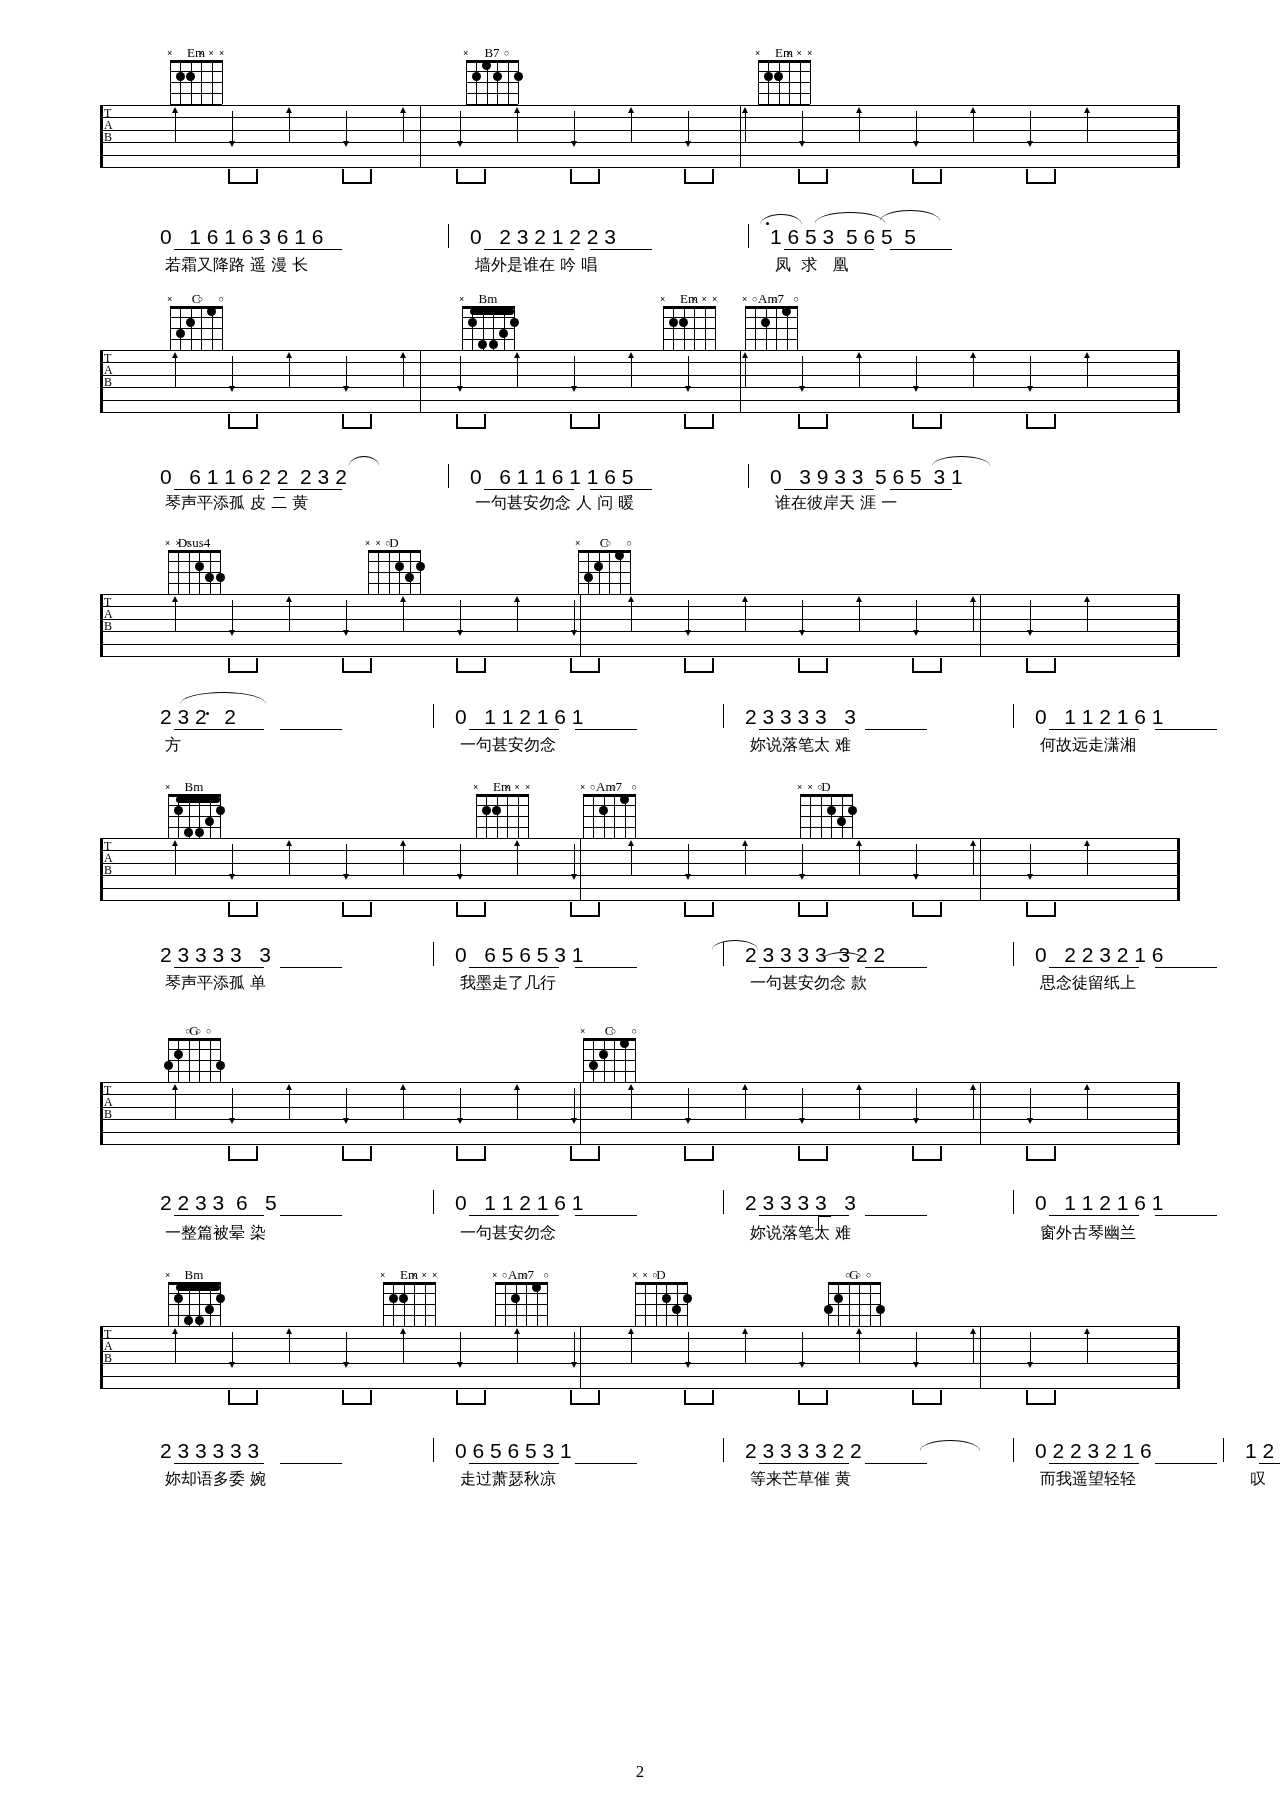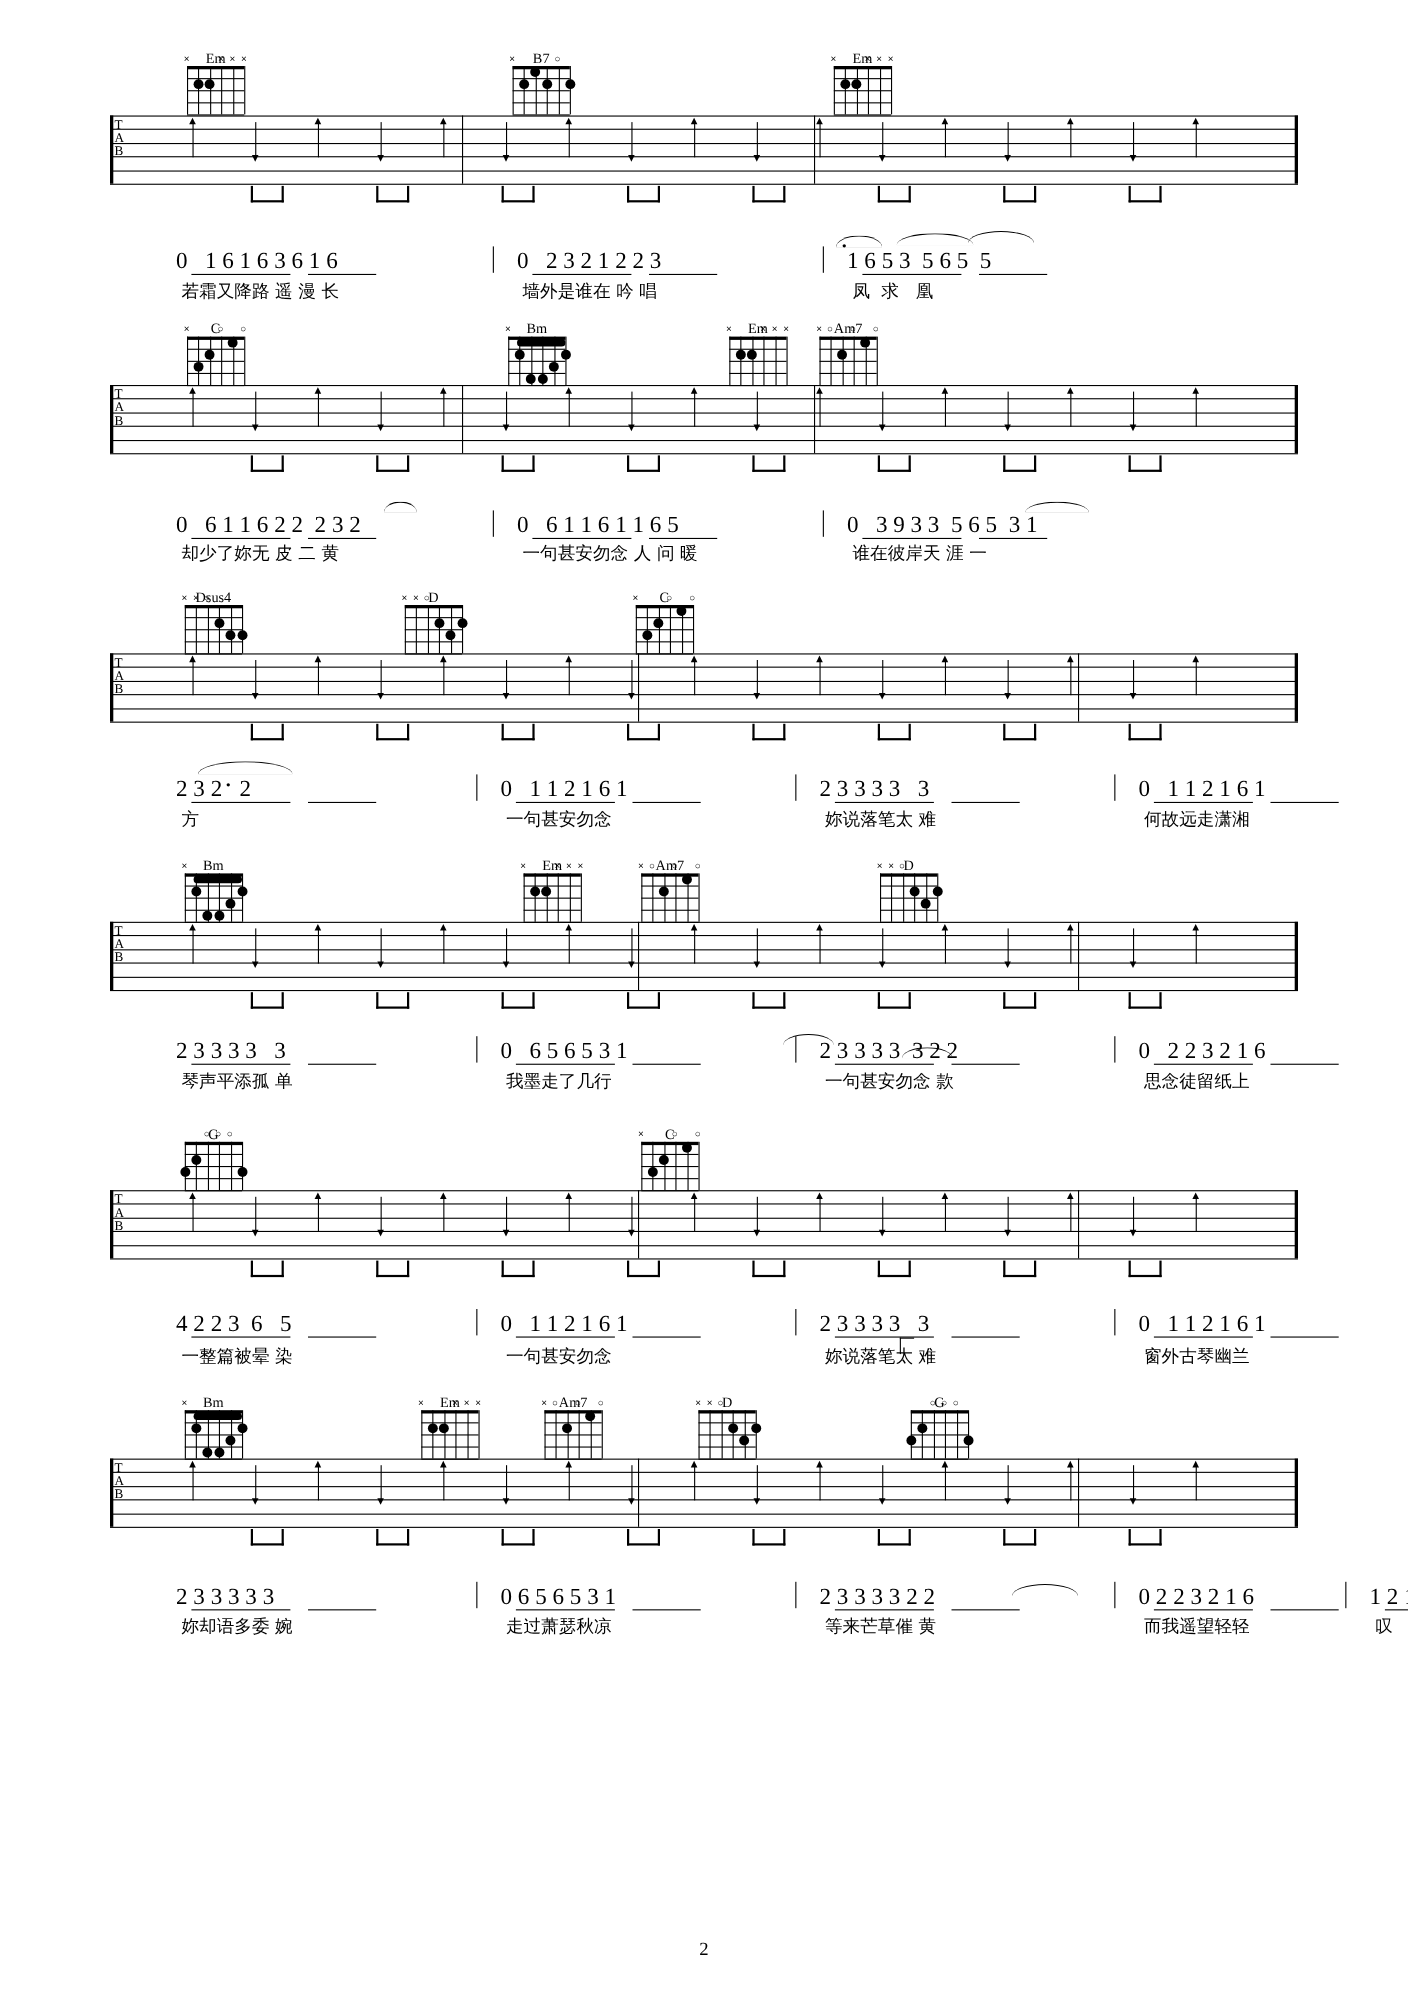--- a/index.html
+++ b/index.html
@@ -28,21 +28,21 @@
   .arrow:after{content:"";position:absolute;left:-3px;width:0;height:0;border-left:3.5px solid transparent;border-right:3.5px solid transparent;}
   .arrow.up:after{top:-4px;border-bottom:6px solid #000;}
   .arrow.down:after{bottom:-4px;border-top:6px solid #000;}
 
   
   .rhy{position:absolute;}
   .rhy .stem{position:absolute;width:1.5px;background:#000;}
   .rhy .beam{position:absolute;height:2.5px;background:#000;}
 
   
-  .numrow{position:absolute;font-family:Liberation Serif, serif;font-size:21px;letter-spacing:0;white-space:pre;line-height:22px;}
+  .numrow{position:absolute;font-family:Liberation Sans, sans-serif;font-size:21px;letter-spacing:0;white-space:pre;line-height:22px;}
   .lyricrow{position:absolute;font-family:"DejaVu Sans",sans-serif;font-size:16px;white-space:pre;line-height:18px;}
   .underline{position:absolute;height:1.3px;background:#000;}
   .slur{position:absolute;border-top:1.4px solid #000;border-radius:50%/100% 100% 0 0;height:9px;}
   .dotabove{position:absolute;width:3px;height:3px;border-radius:50%;background:#000;}
   .pagenum{position:absolute;left:0;width:1280px;text-align:center;font-family:"Liberation Serif",serif;font-size:17px;}
   .bracket{position:absolute;border-left:1.4px solid #000;border-top:1.4px solid #000;}
 </style>
 </head>
 <body>
 
@@ -354,21 +354,21 @@
       <div class="stem" style="left: 0px; top: 0px; height: 15px;"></div>
       <div class="stem" style="left: 28px; top: 0px; height: 15px;"></div>
       <div class="beam" style="left: 0px; width: 29.5px; top: 12.5px;"></div>
     </div>
     <div class="rhy" style="left: 1026px; top: 414px;">
       <div class="stem" style="left: 0px; top: 0px; height: 15px;"></div>
       <div class="stem" style="left: 28px; top: 0px; height: 15px;"></div>
       <div class="beam" style="left: 0px; width: 29.5px; top: 12.5px;"></div>
     </div>
     <div class="numrow" style="left: 160px; top: 466px;">0   6 1 1 6 2 2  2 3 2</div>
-    <div class="lyricrow" style="left: 165px; top: 494px;">却少了妳无 皮 二 黄</div>
+    <div class="lyricrow" style="left: 165px; top: 494px;">琴声平添孤 皮 二 黄</div>
     <div class="underline" style="left: 174px; top: 489px; width: 90px;"></div>
     <div class="underline" style="left: 280px; top: 489px; width: 62px;"></div>
     <div style="position: absolute; left: 448px; top: 464px; width: 1.4px; height: 24px; background: rgb(0, 0, 0);"></div>
     <div class="numrow" style="left: 470px; top: 466px;">0   6 1 1 6 1 1 6 5</div>
     <div class="lyricrow" style="left: 475px; top: 494px;">一句甚安勿念 人 问 暖</div>
     <div class="underline" style="left: 484px; top: 489px; width: 90px;"></div>
     <div class="underline" style="left: 590px; top: 489px; width: 62px;"></div>
     <div style="position: absolute; left: 748px; top: 464px; width: 1.4px; height: 24px; background: rgb(0, 0, 0);"></div>
     <div class="numrow" style="left: 770px; top: 466px;">0   3 9 3 3  5 6 5  3 1</div>
     <div class="lyricrow" style="left: 775px; top: 494px;">谁在彼岸天 涯 一</div>
@@ -820,21 +820,21 @@
     <div class="rhy" style="left: 912px; top: 1146px;">
       <div class="stem" style="left: 0px; top: 0px; height: 15px;"></div>
       <div class="stem" style="left: 28px; top: 0px; height: 15px;"></div>
       <div class="beam" style="left: 0px; width: 29.5px; top: 12.5px;"></div>
     </div>
     <div class="rhy" style="left: 1026px; top: 1146px;">
       <div class="stem" style="left: 0px; top: 0px; height: 15px;"></div>
       <div class="stem" style="left: 28px; top: 0px; height: 15px;"></div>
       <div class="beam" style="left: 0px; width: 29.5px; top: 12.5px;"></div>
     </div>
-    <div class="numrow" style="left: 160px; top: 1192px;">4 2 2 3  6   5</div>
+    <div class="numrow" style="left: 160px; top: 1192px;">2 2 3 3  6   5</div>
     <div class="lyricrow" style="left: 165px; top: 1224px;">一整篇被晕 染</div>
     <div class="underline" style="left: 174px; top: 1215px; width: 90px;"></div>
     <div class="underline" style="left: 280px; top: 1215px; width: 62px;"></div>
     <div style="position: absolute; left: 433px; top: 1190px; width: 1.4px; height: 24px; background: rgb(0, 0, 0);"></div>
     <div class="numrow" style="left: 455px; top: 1192px;">0   1 1 2 1 6 1</div>
     <div class="lyricrow" style="left: 460px; top: 1224px;">一句甚安勿念</div>
     <div class="underline" style="left: 469px; top: 1215px; width: 90px;"></div>
     <div class="underline" style="left: 575px; top: 1215px; width: 62px;"></div>
     <div style="position: absolute; left: 723px; top: 1190px; width: 1.4px; height: 24px; background: rgb(0, 0, 0);"></div>
     <div class="numrow" style="left: 745px; top: 1192px;">2 3 3 3 3   3</div>

